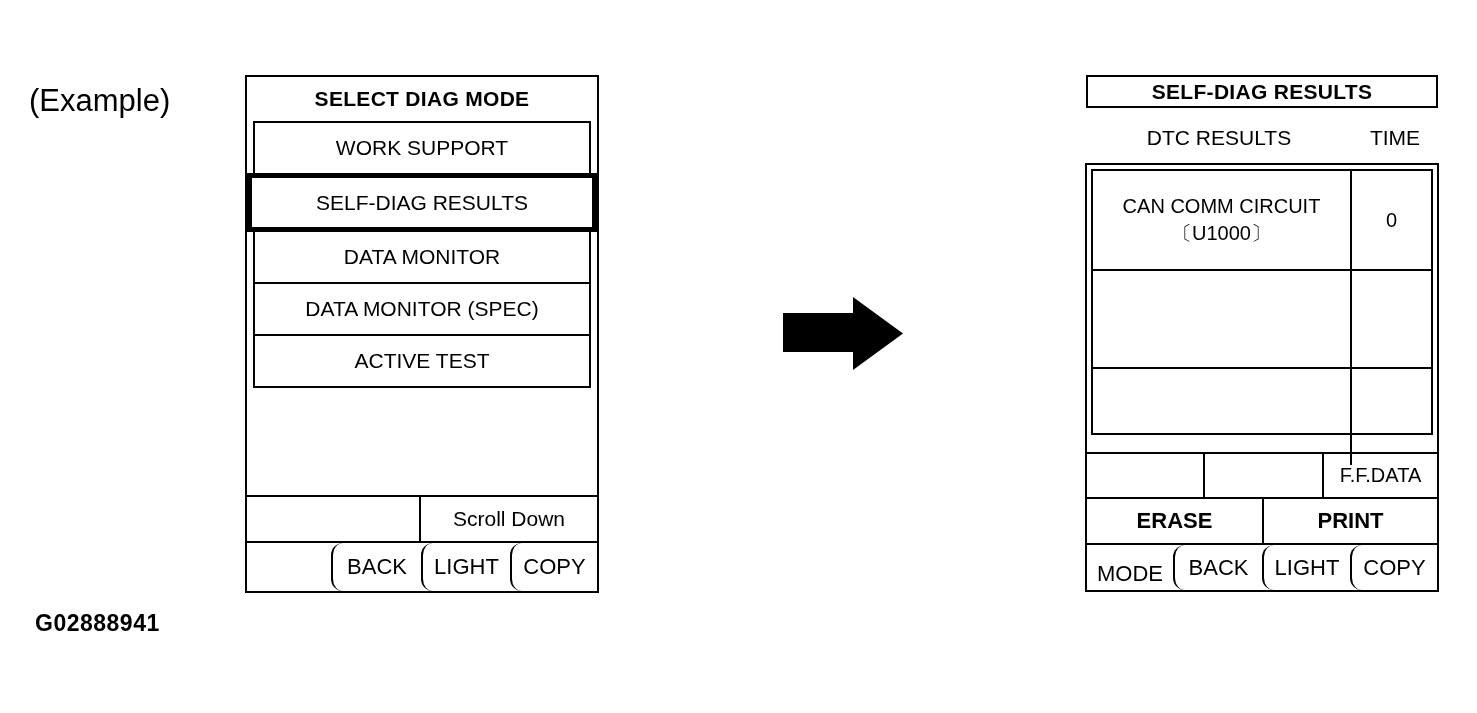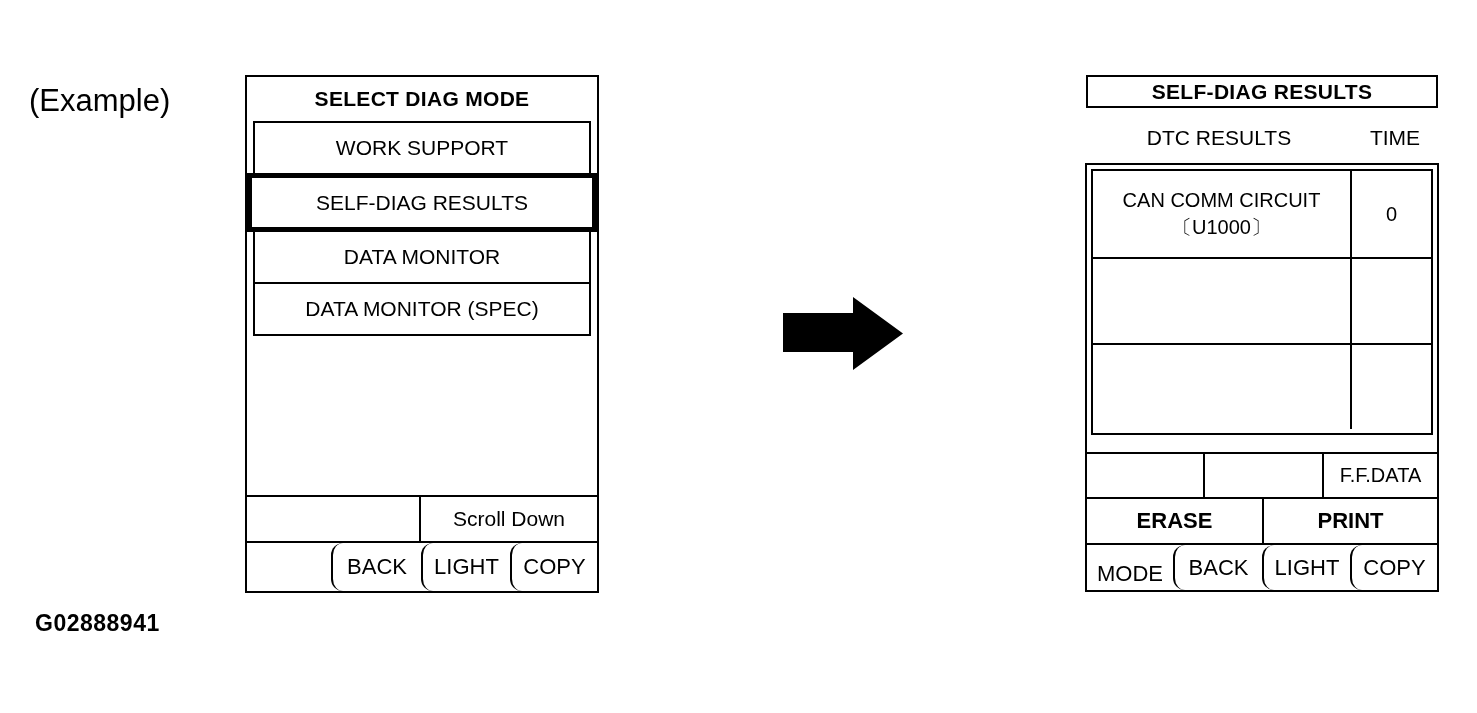--- a/index.html
+++ b/index.html
@@ -80,21 +80,21 @@
     text-align:center; font-size:21px;
   }
   .screen-right {
     position:absolute; left:1085px; top:163px;
     width:354px; height:429px; border:2px solid #000; background:#fff;
   }
   .results-table {
     position:absolute; left:4px; right:4px; top:4px; height:266px;
     border:2px solid #000;
   }
-  .rt-row { display:flex; height:86px; border-top:2px solid #000; }
+  .rt-row { display:flex; height:98px; border-top:2px solid #000; }
   .rt-row:first-child { border-top:none; }
   .rt-cell-dtc {
     width:259px; border-right:2px solid #000;
     display:flex; flex-direction:column; align-items:center; justify-content:center;
     font-size:20px; line-height:1.35; text-align:center;
   }
   .rt-cell-time {
     flex:1; display:flex; align-items:center; justify-content:center; font-size:20px;
   }
   .ff-row {
@@ -132,20 +132,21 @@
 
   <div class="example-label">(Example)</div>
 
   <div class="screen-left">
     <div class="screen-title">SELECT DIAG MODE</div>
     <div class="menu">
       <div class="menu-item">WORK SUPPORT</div>
       <div class="menu-item selected">SELF-DIAG RESULTS</div>
       <div class="menu-item">DATA MONITOR</div>
       <div class="menu-item">DATA MONITOR (SPEC)</div>
+      <div class="menu-item">ACTIVE TEST</div>
     </div>
     <div class="scroll-row">
       <div class="cell-empty"></div>
       <div class="cell-label">Scroll Down</div>
     </div>
     <div class="btn-row btn-row-left">
       <div class="cell c0"></div>
       <div class="cell c1">BACK</div>
       <div class="cell c2">LIGHT</div>
       <div class="cell c3">COPY</div>

